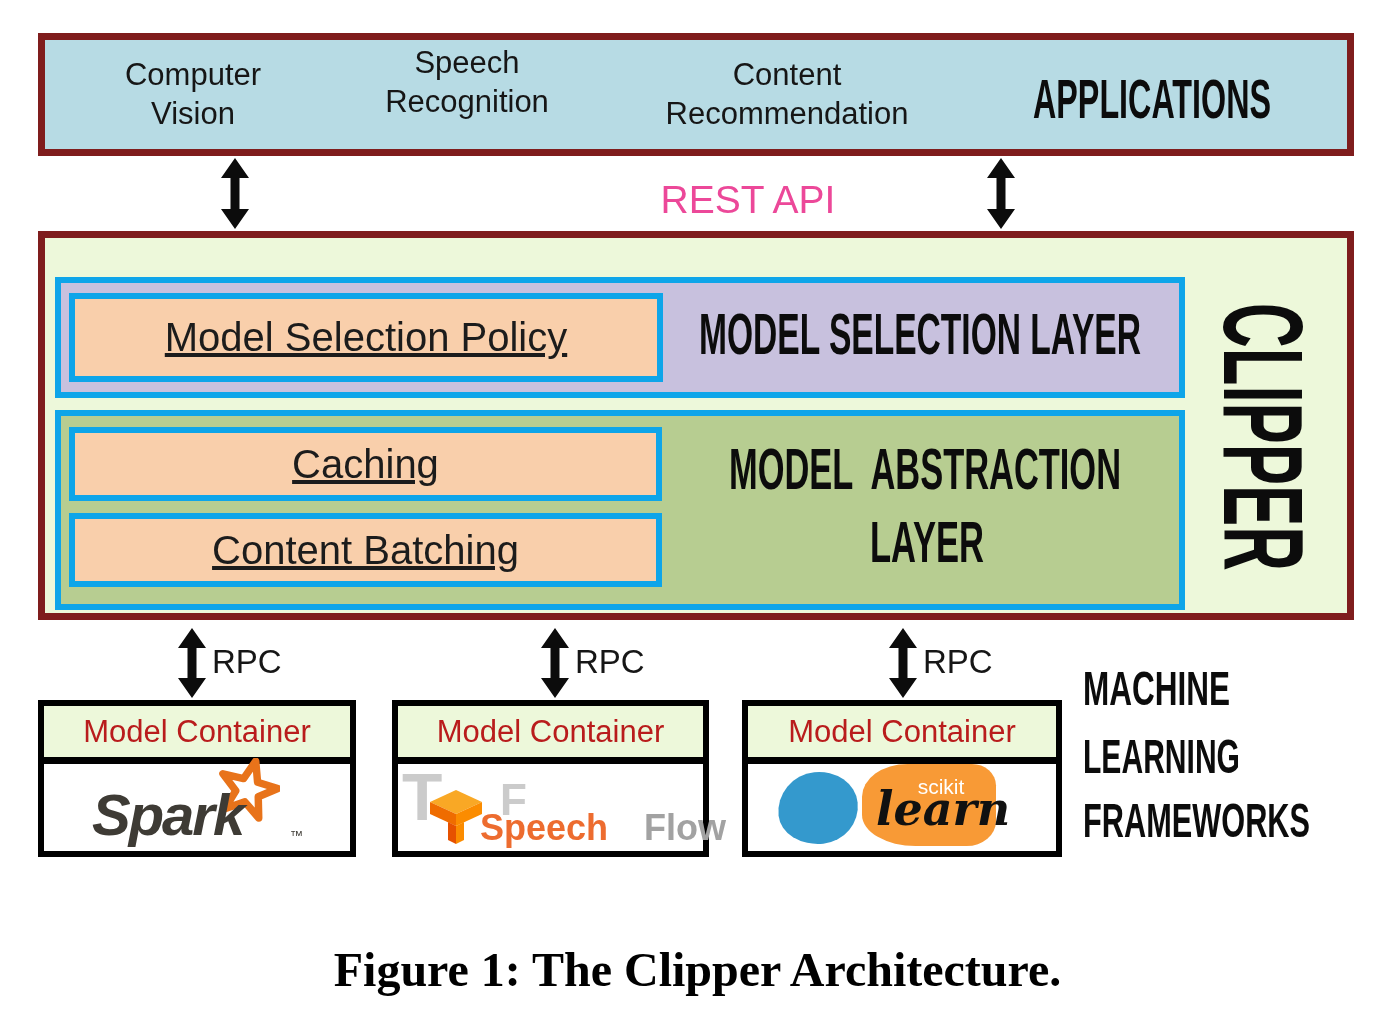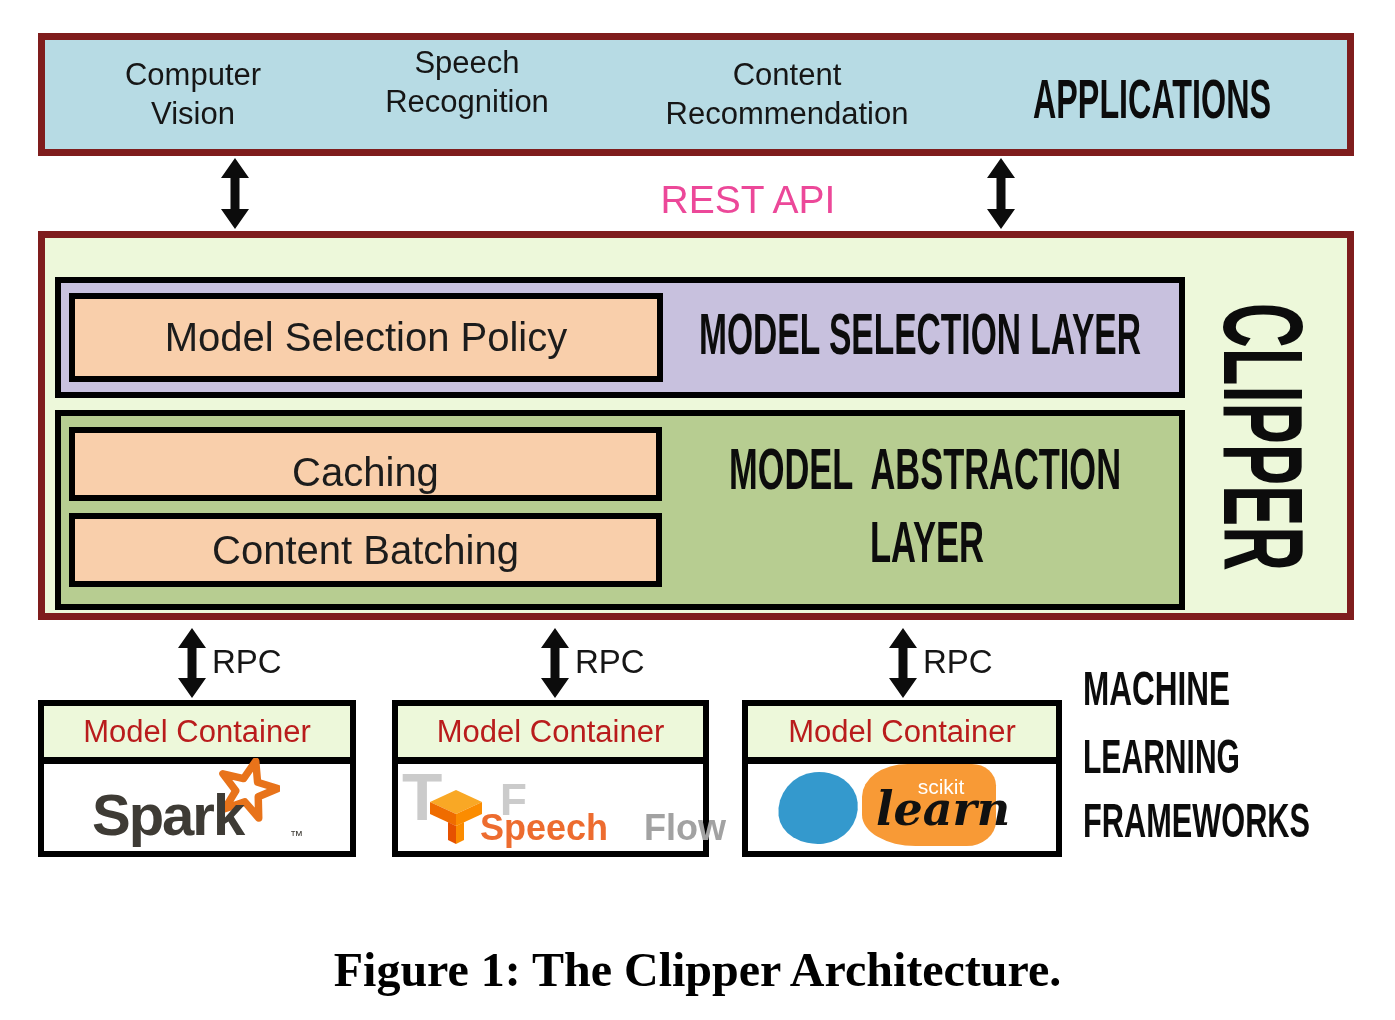--- a/index.html
+++ b/index.html
@@ -2,39 +2,39 @@
 <html><head>
 <meta charset="utf-8">
 <style>
   html,body { margin:0; padding:0; background:#ffffff; }
   #canvas {
     position:relative; width:1395px; height:1020px; background:#ffffff;
     font-family:"Liberation Sans", sans-serif; color:#141414; overflow:hidden;
   }
   .abs { position:absolute; }
   .box { position:absolute; box-sizing:border-box; border:7px solid #7f1d1d; }
-  .ibox { position:absolute; box-sizing:border-box; border:6px solid #000000; }
+  .ibox { position:absolute; box-sizing:border-box; border:6px solid #0ea5e9;text-decoration:underline; }
   .clabel { position:absolute; transform:translate(-50%,-50%); text-align:center; white-space:nowrap; }
   .flexc { display:flex; align-items:center; justify-content:center; }
   svg text { font-family:"Liberation Sans", sans-serif; font-weight:bold; fill:#0c0c0c; }
   .apps-box   { background:#b7dbe4; }
   .clip-box   { background:#edf8da; }
   .sel-layer  { background:#c8c1de; }
   .abs-layer  { background:#b7cd91; }
   .comp-box   { background:#f9cfab; font-size:40px; color:#1c1c1c; }
   .app-item   { font-size:31px; line-height:39px; color:#161616; }
   .wire-label { font-size:39px; color:#ec4899; }
   .container  { position:absolute; top:700px; height:157px; box-sizing:border-box; border:6px solid #000; background:#fff; }
   .container-header { height:58px; box-sizing:border-box; background:#edf8da; border-bottom:7px solid #000;
                       display:flex; align-items:center; justify-content:center; font-size:31px; color:#b91c1c; }
   .container-body { position:relative; height:87px; background:#fff; }
   .rpc-label { position:absolute; transform:translateY(-50%); font-size:33px; color:#161616; }
   .caption { position:absolute; left:0; top:942px; width:1395px; text-align:center;
              font-family:"Liberation Serif", serif; font-weight:bold; font-size:48px; color:#000; }
-  .spark-text { position:absolute; left:48px; top:22px; font-size:58px; font-weight:bold; 
+  .spark-text { position:absolute; left:48px; top:22px; font-size:58px; font-weight:bold; font-style:italic;
                 letter-spacing:-2px; color:#3e3b35; line-height:1; }
   .spark-tm { position:absolute; left:246px; top:64px; font-size:13px; color:#3e3b35; }
   .ghost-t { position:absolute; left:4px; top:0px; font-size:66px; line-height:1; font-weight:bold; color:#cbcbcb; }
   .ghost-f { position:absolute; left:102px; top:14px; font-size:44px; line-height:1; font-weight:bold; color:#cbcbcb; }
   .tf-text { position:absolute; left:82px; top:46px; font-size:36px; font-weight:bold; line-height:1; white-space:nowrap; }
   .tf-tensor { color:#ed6c2f; } .tf-flow { color:#a2a2a2;margin-left:36px; }
   .skl-blue { position:absolute; left:30px; top:8px; width:80px; height:72px; background:#3499cd;
               border-radius:50% 50% 48% 52% / 55% 48% 52% 45%; transform:rotate(-6deg); }
   .skl-orange { position:absolute; left:114px; top:0px; width:134px; height:82px; background:#f89a36;
               border-radius:34% 18% 22% 40% / 40% 26% 30% 38%; }
@@ -77,21 +77,21 @@
 
   <div class="ibox sel-layer" style="left:55px; top:277px; width:1130px; height:121px;"></div>
   <div class="ibox comp-box flexc" style="left:69px; top:293px; width:594px; height:89px;">
     <span>Model Selection Policy</span>
   </div>
   <svg class="abs" style="left:664px; top:303px;" width="512" height="60" viewBox="0 0 512 60">
     <text x="256" y="51" text-anchor="middle" font-size="58" textLength="442" lengthAdjust="spacingAndGlyphs">MODEL SELECTION LAYER</text>
   </svg>
 
   <div class="ibox abs-layer" style="left:55px; top:410px; width:1130px; height:200px;"></div>
-  <div class="ibox comp-box flexc" style="left:69px; top:427px; width:593px; height:74px;align-items:flex-end;">
+  <div class="ibox comp-box flexc" style="left:69px; top:427px; width:593px; height:74px;">
     <span>Caching</span>
   </div>
   <div class="ibox comp-box flexc" style="left:69px; top:513px; width:593px; height:74px;">
     <span>Content Batching</span>
   </div>
   <svg class="abs" style="left:665px; top:430px;" width="520" height="140" viewBox="0 0 520 140">
     <text x="260" y="59" text-anchor="middle" font-size="58" textLength="392" lengthAdjust="spacingAndGlyphs" xml:space="preserve" style="white-space:pre;">MODEL  ABSTRACTION</text>
     <text x="262" y="132" text-anchor="middle" font-size="58" textLength="114" lengthAdjust="spacingAndGlyphs">LAYER</text>
   </svg>
 

